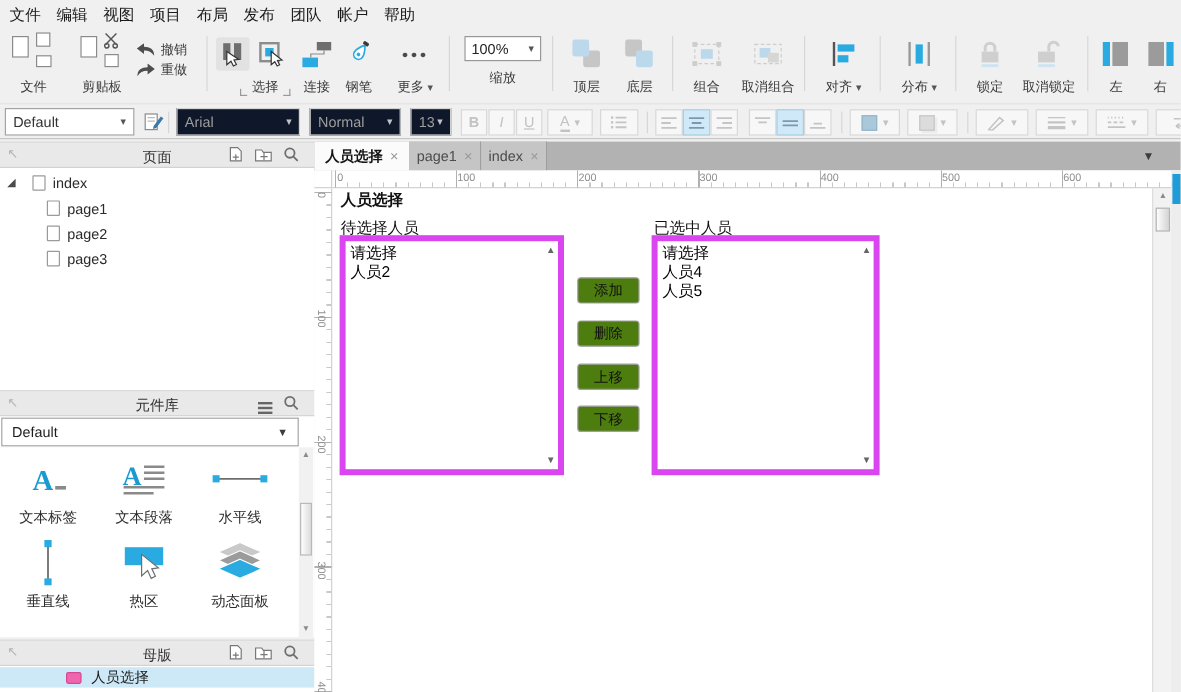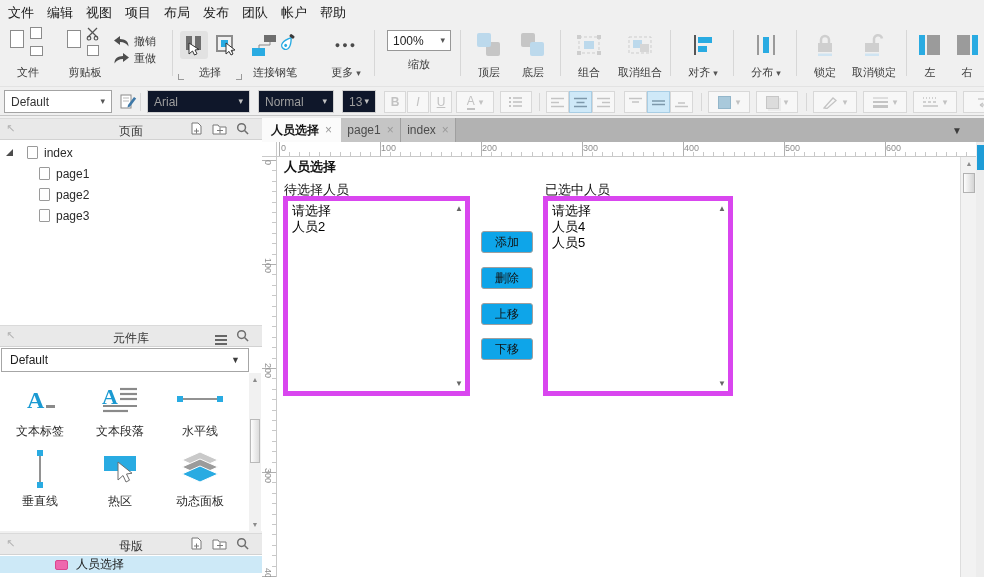--- a/index.html
+++ b/index.html
@@ -18,21 +18,21 @@
   .tlabel{font-size:11px;color:#3a3a3a;margin-top:1px;white-space:nowrap}
   .vdiv{position:absolute;top:8px;height:46px;width:1px;background:#d7d7d7}
   .mini-doc{position:absolute;width:14px;height:18px;border:1px solid #8b8b8b;background:#fff}
   .mini-floppy{position:absolute;width:12px;height:12px;border:1px solid #8b8b8b;background:#fff}
   .mini-folder{position:absolute;width:13px;height:10px;border:1px solid #8b8b8b;background:#fff}
   .ur-row{display:flex;align-items:center;gap:5px;font-size:11px;color:#3a3a3a;height:16px;margin:1px 0}
   .tool-active{background:#e2e2e2;border-radius:3px}
   .toolbtn{width:28px;height:28px;display:flex;align-items:center;justify-content:center}
   .brk-l{width:6px;height:6px;border-left:1px solid #9a9a9a;border-bottom:1px solid #9a9a9a;display:inline-block}
   .brk-r{width:6px;height:6px;border-right:1px solid #9a9a9a;border-bottom:1px solid #9a9a9a;display:inline-block}
-  .sel-label{display:flex;align-items:flex-end;justify-content:space-between;gap:4px}
+  .sel-label{display:flex;align-items:flex-end;justify-content:flex-end;gap:4px}
   .zoombox{width:64px;height:21px;border:1px solid #979797;background:#fff;display:flex;align-items:center;justify-content:space-between;padding:0 5px;font-size:12px;color:#222;margin:8px auto 0}
   .caret{font-size:9px;color:#555;line-height:1}
   .caret-dis{font-size:9px;color:#c2c2c2;line-height:1}
 
   
   .stylebar{position:absolute;left:0;top:86px;width:984px;height:30px;background:#f0f0f0;border-top:1px solid #e3e3e3;border-bottom:1px solid #c6c6c6}
   .sdd{position:absolute;top:3px;height:23px;border:1px solid #a3a3a3;background:#fff;display:flex;align-items:center;justify-content:space-between;padding:0 6px;font-size:12px;color:#333}
   .sdd.dis{border-color:#d0d0d0;background:#0f172a;color:#9d9d9d}
   .sbtn{position:absolute;top:4px;height:22px;border:1px solid #d8d8d8;background:#f7f7f7;color:#c2c2c2;display:flex;align-items:center;justify-content:center;font-size:12px}
   .sbtn.on{background:#cfe9f8;border-color:#a8cde4}
@@ -80,21 +80,21 @@
   .right-strip{position:absolute;left:976px;top:142px;width:8px;height:435px;background:#ededed}
   .blue-strip{position:absolute;left:977px;top:145px;width:7px;height:25px;background:#1e9cd7}
 
   
   .cv-title{position:absolute;left:7px;top:1px;font-size:13px;font-weight:bold;color:#111}
   .cv-label{position:absolute;font-size:13px;color:#111}
   .listbox{position:absolute;border:5px solid #d946ef;background:#fff;font-size:13px;color:#000}
   .lb-items{padding:2px 4px;line-height:16px}
   .lb-up{position:absolute;right:2px;top:3px;font-size:8px;color:#666}
   .lb-dn{position:absolute;right:2px;bottom:3px;font-size:8px;color:#666}
-  .cv-btn{position:absolute;left:204px;width:52px;height:22px;border:1px solid #9f9f9f;border-radius:3px;background:#0ea5e9;font-size:12px;color:#111;display:flex;align-items:center;justify-content:center}
+  .cv-btn{position:absolute;left:204px;width:52px;height:22px;border:1px solid #9f9f9f;border-radius:3px;background:#4d7c0f;font-size:12px;color:#111;display:flex;align-items:center;justify-content:center}
 </style>
 </head>
 <body>
 
 <div id="app">
 
   <div class="menubar">
     <span class="menu-item">文件</span>
     <span class="menu-item">编辑</span>
     <span class="menu-item">视图</span>
@@ -178,21 +178,21 @@
       <div class="ticon">
         <svg width="26" height="24" viewBox="0 0 26 24">
             <path d="M19 9 V12 H8 V15" stroke="#8a8a8a" fill="none"></path>
             <rect x="13" y="2" width="12" height="7" fill="#6e6e6e"></rect>
             <rect x="1" y="15" width="13" height="8" fill="#29abe2"></rect>
           </svg>
       </div>
       <div class="tlabel">连接</div>
     </div>
 
-    <div class="tgroup" style="left:269px;width:34px">
+    <div class="tgroup" style="left:282px;width:34px">
       <div class="ticon">
         <svg width="24" height="24" viewBox="0 0 24 24">
             <g transform="rotate(35 12 12)">
               <path d="M12 3 C9.5 6.5 8 9.5 8 12.5 a4 4 0 0 0 8 0 C16 9.5 14.5 6.5 12 3 Z" fill="#fff" stroke="#29abe2" stroke-width="1.4"></path>
               <circle cx="12" cy="12.5" r="1.5" fill="#29abe2"></circle>
               <rect x="9.5" y="0" width="5" height="3" rx="1" fill="#3a3a3a"></rect>
             </g>
           </svg>
       </div>
       <div class="tlabel">钢笔</div>

